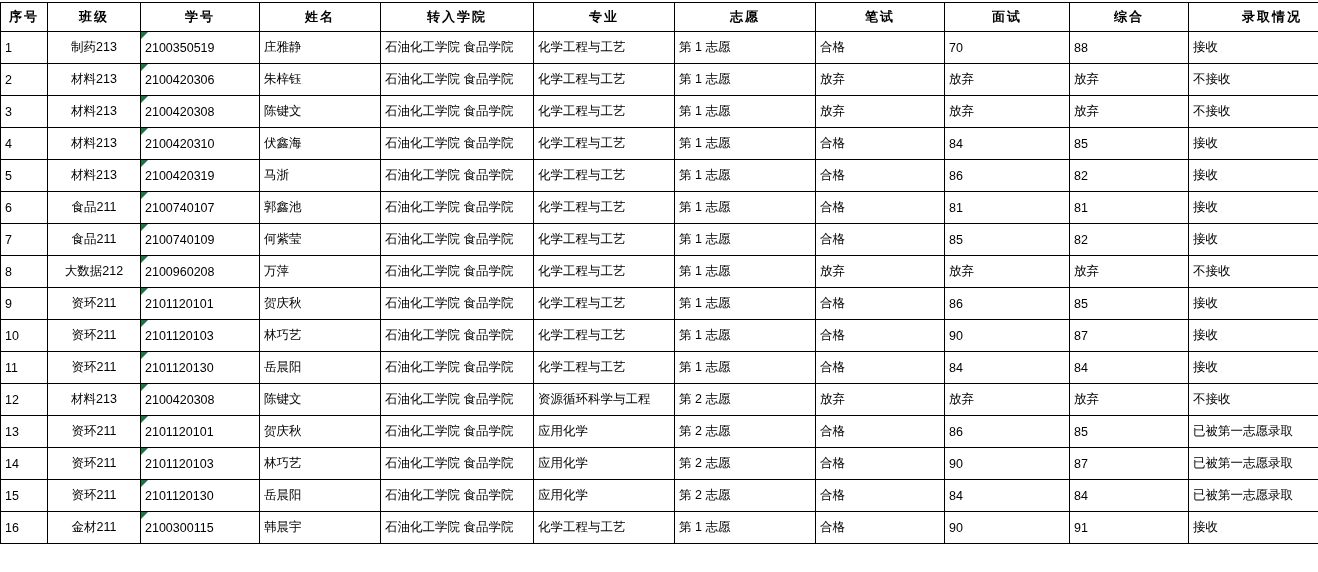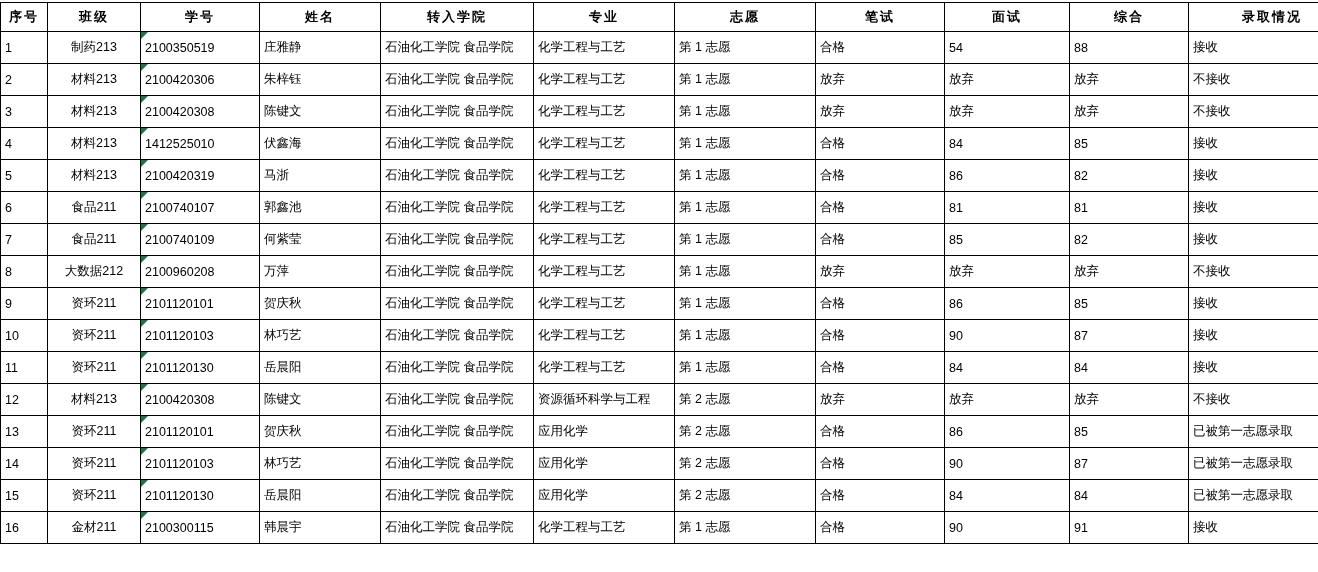--- a/index.html
+++ b/index.html
@@ -90,21 +90,21 @@
   <tbody id="tbody">
       <tr>
         <td class="col-seq c-left">1</td>
         <td class="col-class c-left">制药213</td>
         <td class="col-id c-left mark">2100350519</td>
         <td class="col-name c-left">庄雅静</td>
         <td class="col-college c-left">石油化工学院  食品学院</td>
         <td class="col-major c-left">化学工程与工艺</td>
         <td class="col-wish c-left">第 1 志愿</td>
         <td class="col-written c-left">合格</td>
-        <td class="col-inter c-left">54</td>
+        <td class="col-inter c-left">70</td>
         <td class="col-comp c-left">88</td>
         <td class="col-result c-left">接收</td>
       </tr>
       <tr>
         <td class="col-seq c-left">2</td>
         <td class="col-class c-left">材料213</td>
         <td class="col-id c-left mark">2100420306</td>
         <td class="col-name c-left">朱梓钰</td>
         <td class="col-college c-left">石油化工学院  食品学院</td>
         <td class="col-major c-left">化学工程与工艺</td>
@@ -123,21 +123,21 @@
         <td class="col-major c-left">化学工程与工艺</td>
         <td class="col-wish c-left">第 1 志愿</td>
         <td class="col-written c-left">放弃</td>
         <td class="col-inter c-left">放弃</td>
         <td class="col-comp c-left">放弃</td>
         <td class="col-result c-left">不接收</td>
       </tr>
       <tr>
         <td class="col-seq c-left">4</td>
         <td class="col-class c-left">材料213</td>
-        <td class="col-id c-left mark">1412525010</td>
+        <td class="col-id c-left mark">2100420310</td>
         <td class="col-name c-left">伏鑫海</td>
         <td class="col-college c-left">石油化工学院  食品学院</td>
         <td class="col-major c-left">化学工程与工艺</td>
         <td class="col-wish c-left">第 1 志愿</td>
         <td class="col-written c-left">合格</td>
         <td class="col-inter c-left">84</td>
         <td class="col-comp c-left">85</td>
         <td class="col-result c-left">接收</td>
       </tr>
       <tr>

